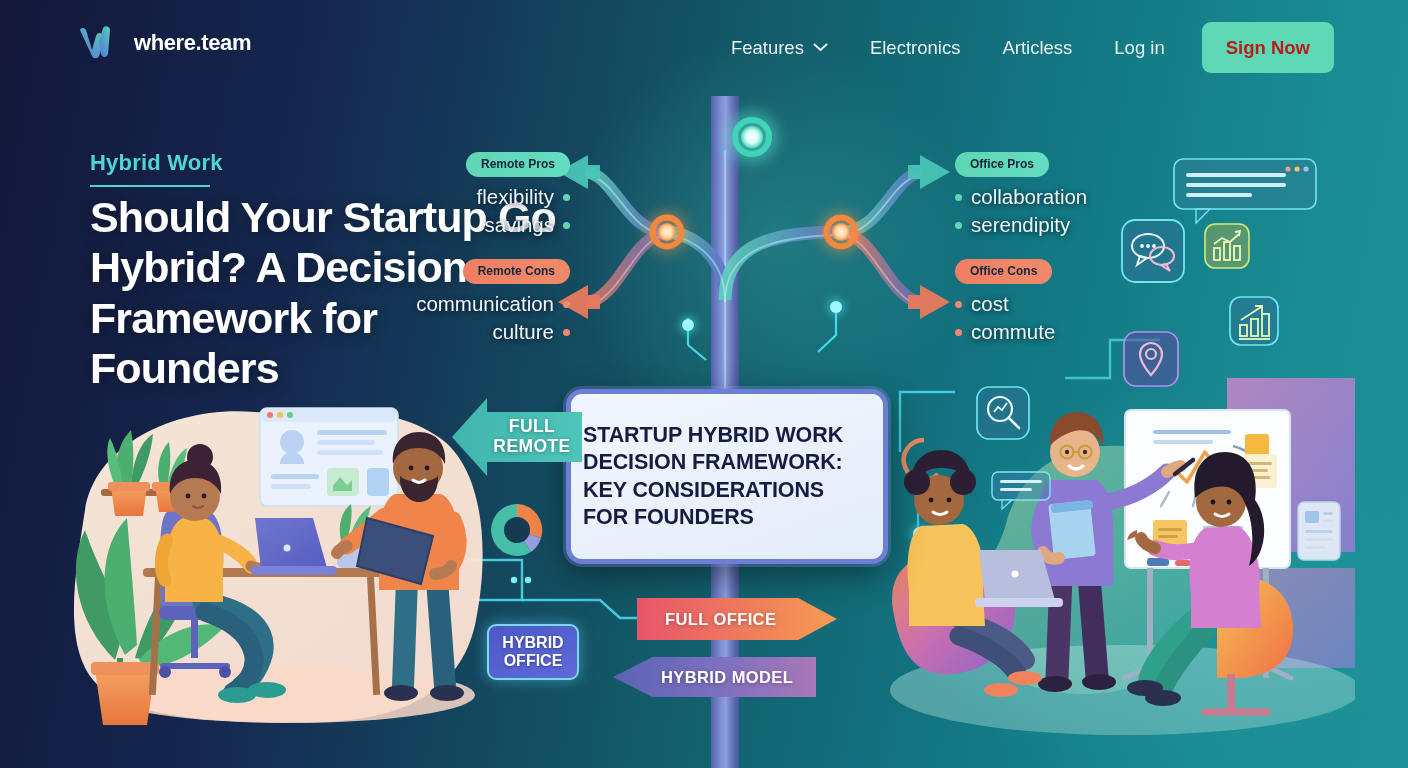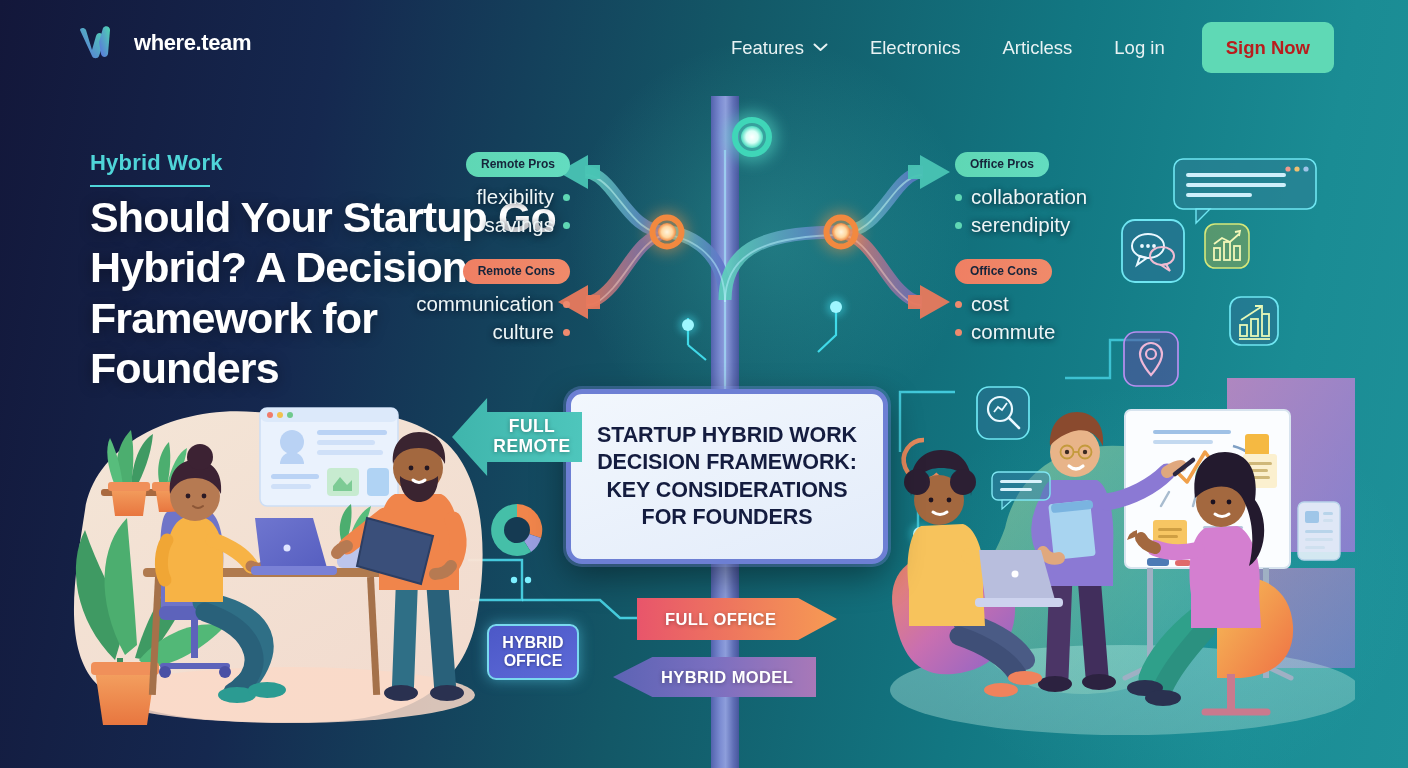--- a/index.html
+++ b/index.html
@@ -84,21 +84,21 @@
   
   .center-sign {
     position:absolute; left:566px; top:389px; width:322px; height:175px; z-index:45;
     background:linear-gradient(160deg,#f2f7fd 0%,#e3ecfa 100%);
     border:5px solid #6d7fd4; border-radius:16px;
     box-shadow:0 0 0 3px rgba(130,150,235,.30), 0 12px 34px rgba(0,0,0,.42);
     display:flex; align-items:center; justify-content:center;
   }
   .center-sign-text {
     color:#141c3f; font-size:21.5px; font-weight:700; line-height:1.26;
-    text-align:center; letter-spacing:-.1px; padding:0 12px;
+    letter-spacing:-.1px; padding:0 12px;
   }
 
   
   .pole {
     position:absolute; left:711px; top:96px; width:28px; height:672px; z-index:8;
     background:linear-gradient(90deg,#5b63b6 0%,#8b93e0 34%,#9ea6ea 52%,#6970bf 80%,#4e55a3 100%);
     opacity:.88;
   }
 
   

